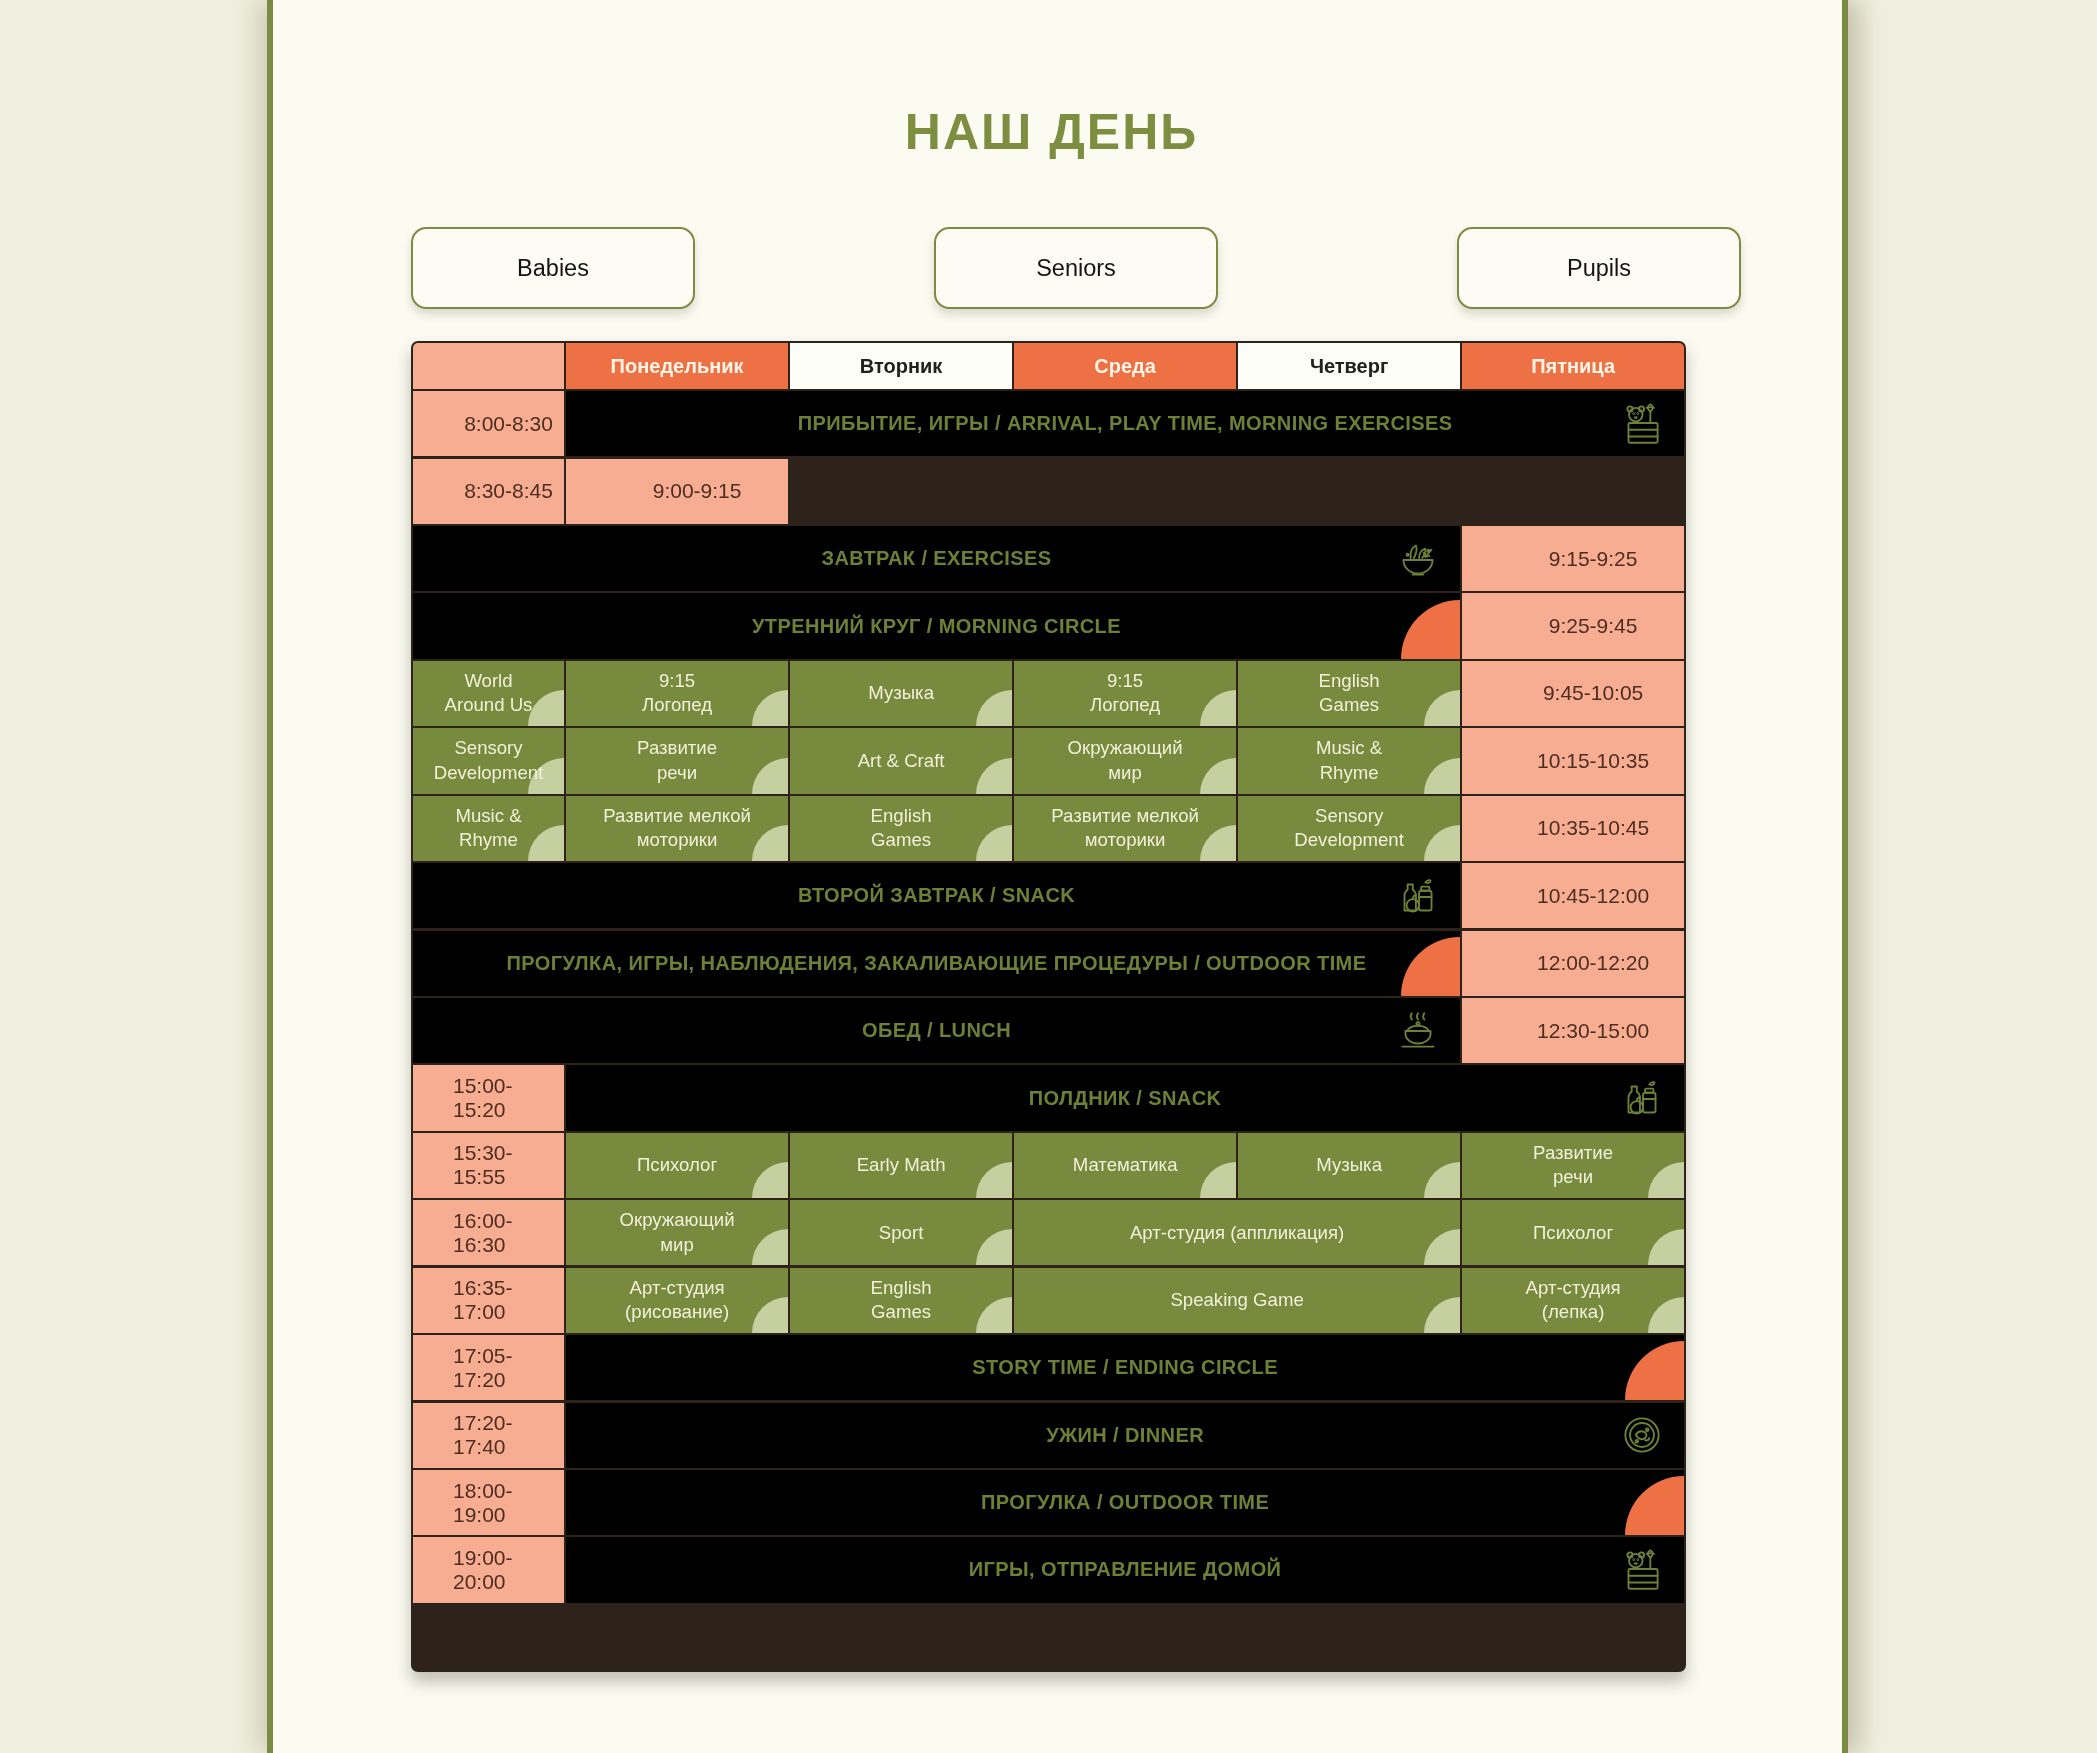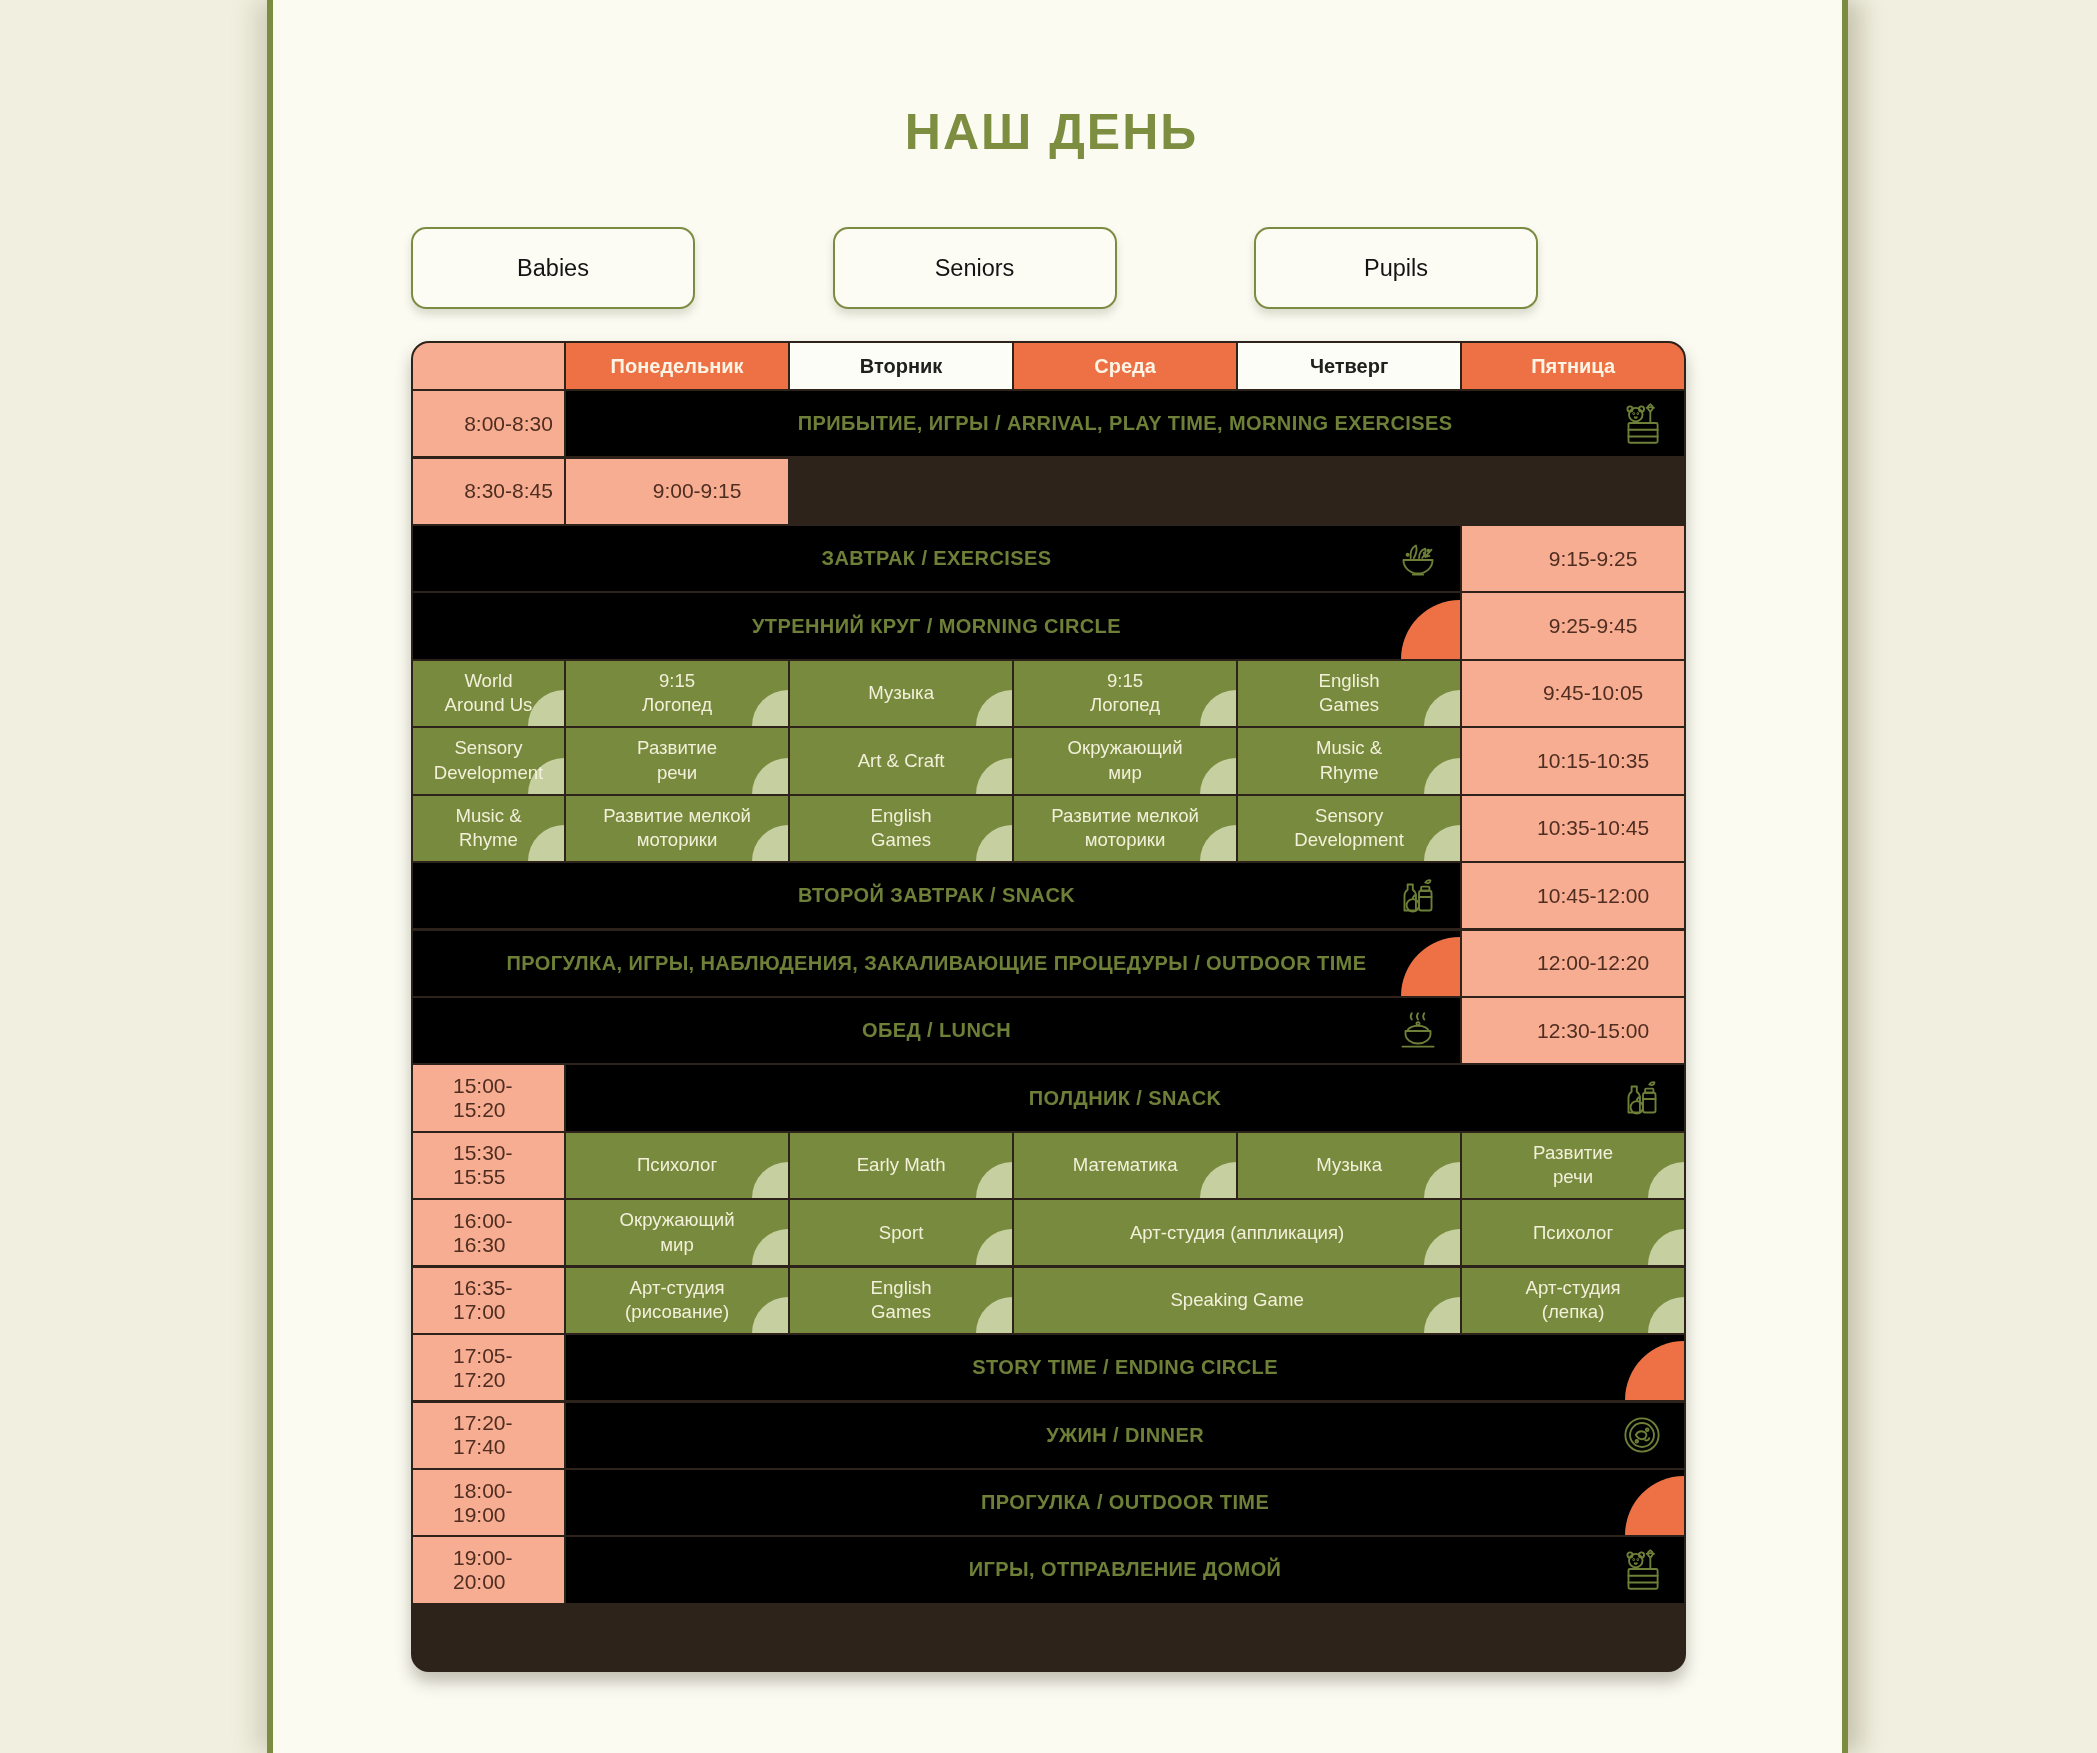--- a/index.html
+++ b/index.html
@@ -12,33 +12,33 @@
     background:#fbfbf2;
     border-left:6px solid #7b8b41;border-right:6px solid #7b8b41;
     box-shadow:14px 0 22px rgba(100,95,60,.28),-14px 0 22px rgba(100,95,60,.18);
   }
   .title{
     position:absolute;top:103px;left:268px;width:1567px;
     text-align:center;font-size:50px;font-weight:600;letter-spacing:.04em;
     color:#7d8e41;
   }
   .tabs{
-    position:absolute;top:227px;left:411px;width:1127px;
+    position:absolute;top:227px;left:411px;width:1330px;
     display:flex;justify-content:space-between;
   }
   .tab{
     width:284px;height:82px;box-sizing:border-box;
     background:#fcfcf4;border:2.2px solid #7b8b41;border-radius:15.3px;
     display:flex;align-items:center;justify-content:center;
     font-size:23.5px;color:#141414;
     box-shadow:0 5.5px 8.7px rgba(80,75,45,.18);
   }
   .tbl{
     position:absolute;top:341px;left:411px;width:1275px;height:1331px;
-    box-sizing:border-box;border:2.2px solid #2e231a;border-radius:18px;
+    box-sizing:border-box;border:2.2px solid #2e231a;border-radius:7px;
     overflow:hidden;background:#2e231a;
     display:grid;grid-template-columns:151px repeat(5,1fr);
     grid-template-rows:46px repeat(19,1fr);gap:2.2px;
     box-shadow:0 9.8px 16.4px rgba(60,50,30,.30);
   }
   .cell{display:flex;align-items:center;justify-content:center;position:relative;box-sizing:border-box;}
   .tm{background:#f7ad92;color:#4f2d20;font-size:21px;font-weight:500;padding-left:40px;}
   .hd{font-size:20px;font-weight:600;}
   .hd-o{background:#ed7144;color:#fcf5e6;}
   .hd-w{background:#fdfdf7;color:#20201e;}

